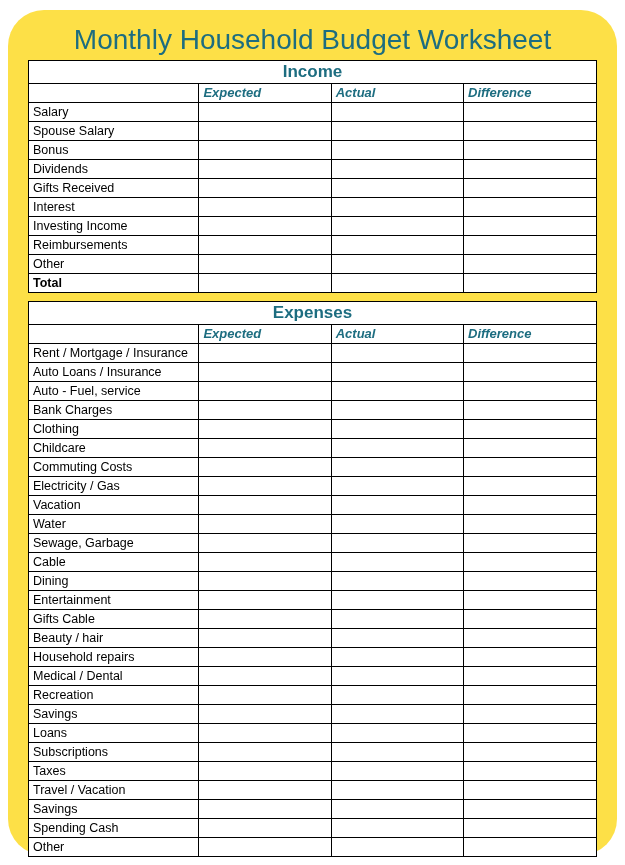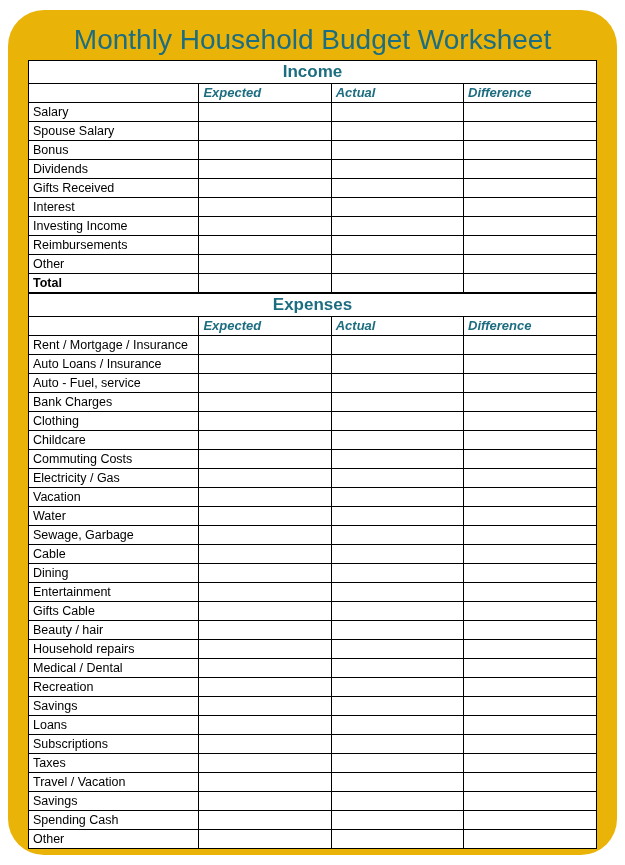--- a/index.html
+++ b/index.html
@@ -6,39 +6,39 @@
     body {
       width: 625px;
       height: 865px;
       background: #ffffff;
       font-family: Arial, sans-serif;
       padding: 10px 8px;
     }
     .card {
       width: 100%;
       height: 100%;
-      background: #eab308;
+      background: #fde047;
       border-radius: 36px;
       padding: 14px 20px 8px 20px;
       display: flex;
       flex-direction: column;
     }
     .title {
       color: #1d6d80;
       font-size: 28px;
       font-family: Arial, sans-serif;
       text-align: center;
       margin-bottom: 4px;
     }
     table {
       width: 100%;
       border-collapse: collapse;
       background: #ffffff;
       border: 1.5px solid #000;
-      margin-bottom: 0;
+      margin-bottom: 8px;
       table-layout: fixed;
     }
     td, th {
       border: 1px solid #000;
       padding: 0 4px;
       height: 18px;
       line-height: 18px;
       font-size: 12.5px;
       font-family: Arial, sans-serif;
       overflow: hidden;

